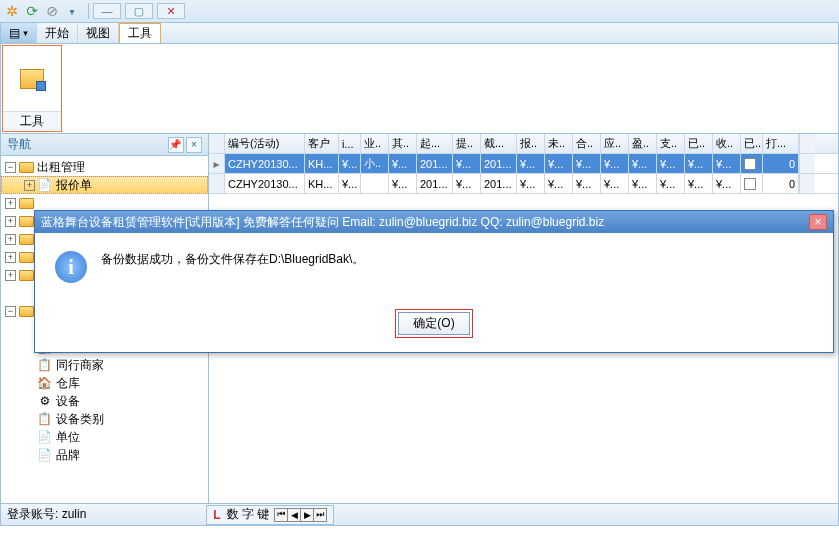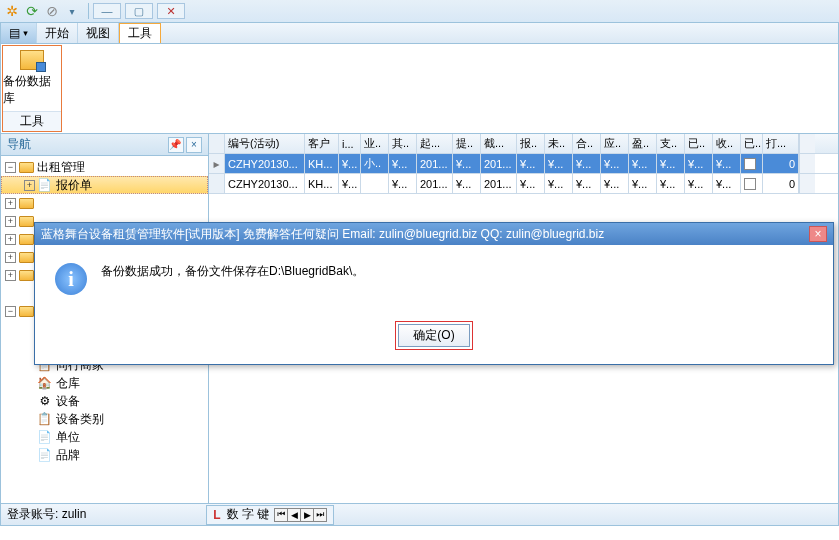--- a/index.html
+++ b/index.html
@@ -32,21 +32,21 @@
 .grid { flex:1; display:flex; flex-direction:column; }
 .gridhdr, .gridrow { display:flex; height:20px; border-bottom:1px solid #c9d9e8; }
 .gridhdr { background:linear-gradient(#f4f8fc,#e1ecf6); }
 .gc { border-right:1px solid #c9d9e8; padding:0 3px; display:flex; align-items:center; overflow:hidden; white-space:nowrap; font-size:11px; }
 .gridrow.selr .gc { background:#4a8bd8; color:#fff; }
 .ghandle { width:16px; background:#eaf1f8; border-right:1px solid #c9d9e8; display:flex; align-items:center; justify-content:center; color:#777; }
 .status { height:22px; background:linear-gradient(#f0f6fc,#dce9f5); border:1px solid #9cc2dc; border-top:none; display:flex; align-items:center; padding:0 6px; }
 .status .mid { margin-left:120px; display:flex; align-items:center; gap:6px; border:1px solid #9cc2dc; height:20px; padding:0 6px; background:#edf4fb; }
 .navbtns { display:flex; }
 .navbtns span { width:14px; height:14px; border:1px solid #888; background:#f5f5f5; display:inline-flex; align-items:center; justify-content:center; font-size:9px; margin-left:-1px; }
-.dialog { position:absolute; left:34px; top:222px; width:800px; border:1px solid #3a6fa8; background:#fff; box-shadow:2px 2px 6px rgba(0,0,0,0.3); }
+.dialog { position:absolute; left:34px; top:210px; width:800px; border:1px solid #3a6fa8; background:#fff; box-shadow:2px 2px 6px rgba(0,0,0,0.3); }
 .dlgtitle { height:22px; background:linear-gradient(#6fa5df,#4a82c6); color:#fff; display:flex; align-items:center; padding:0 6px; font-size:12px; }
 .dlgtitle .x { margin-left:auto; width:18px; height:16px; background:#e88; border:1px solid #c55; display:flex; align-items:center; justify-content:center; color:#fff; }
 .dlgbody { padding:18px 20px; display:flex; align-items:flex-start; gap:14px; }
 .infobadge { width:32px; height:32px; border-radius:50%; background:radial-gradient(#8ac3ff,#3a7fd6); color:#fff; display:flex; align-items:center; justify-content:center; font-size:20px; font-weight:bold; font-family:Georgia,serif; }
 .dlgbtns { padding:8px 16px 14px; text-align:center; }
 .okwrap { display:inline-block; border:1px solid #d33; padding:2px; }
 .okbtn { border:1px solid #7a9cc0; background:linear-gradient(#fdfdfe,#e8eef6); padding:2px 14px; cursor:pointer; }
 .c0{width:80px}.c1{width:34px}.c2{width:22px}.c3{width:28px}.c4{width:28px}.c5{width:36px}.c6{width:28px}.c7{width:36px}.c8{width:28px}.c9{width:28px}.c10{width:28px}.c11{width:28px}.c12{width:28px}.c13{width:28px}.c14{width:28px}.c15{width:28px}.c16{width:22px}.c17{width:36px}
 .chk { width:12px; height:12px; border:1px solid #888; background:#fff; }
 .scrollv { width:16px; background:#eef3f9; border-left:1px solid #c9d9e8; }
@@ -76,21 +76,20 @@
   <div class="menucell">视图</div>
   <div class="menucell active">工具</div>
 </div>
 
 <div class="ribbon">
   <div class="ribbongrp">
     <div class="ribbonbtn">
       <span style="width:24px;height:20px;background:linear-gradient(#ffe08a,#f5b83d);border:1px solid #c78a1e;position:relative">
           <span style="position:absolute;right:-3px;bottom:-3px;width:10px;height:10px;background:#4a8bd8;border:1px solid #2a5b8c"></span>
         </span>
-      <span>备份数据库</span>
     </div>
     <div class="ribbonlbl">工具</div>
   </div>
 </div>
 
 <div class="body">
   <div class="nav">
     <div class="navhdr">
       <span>导航</span>
       <div class="pins">

